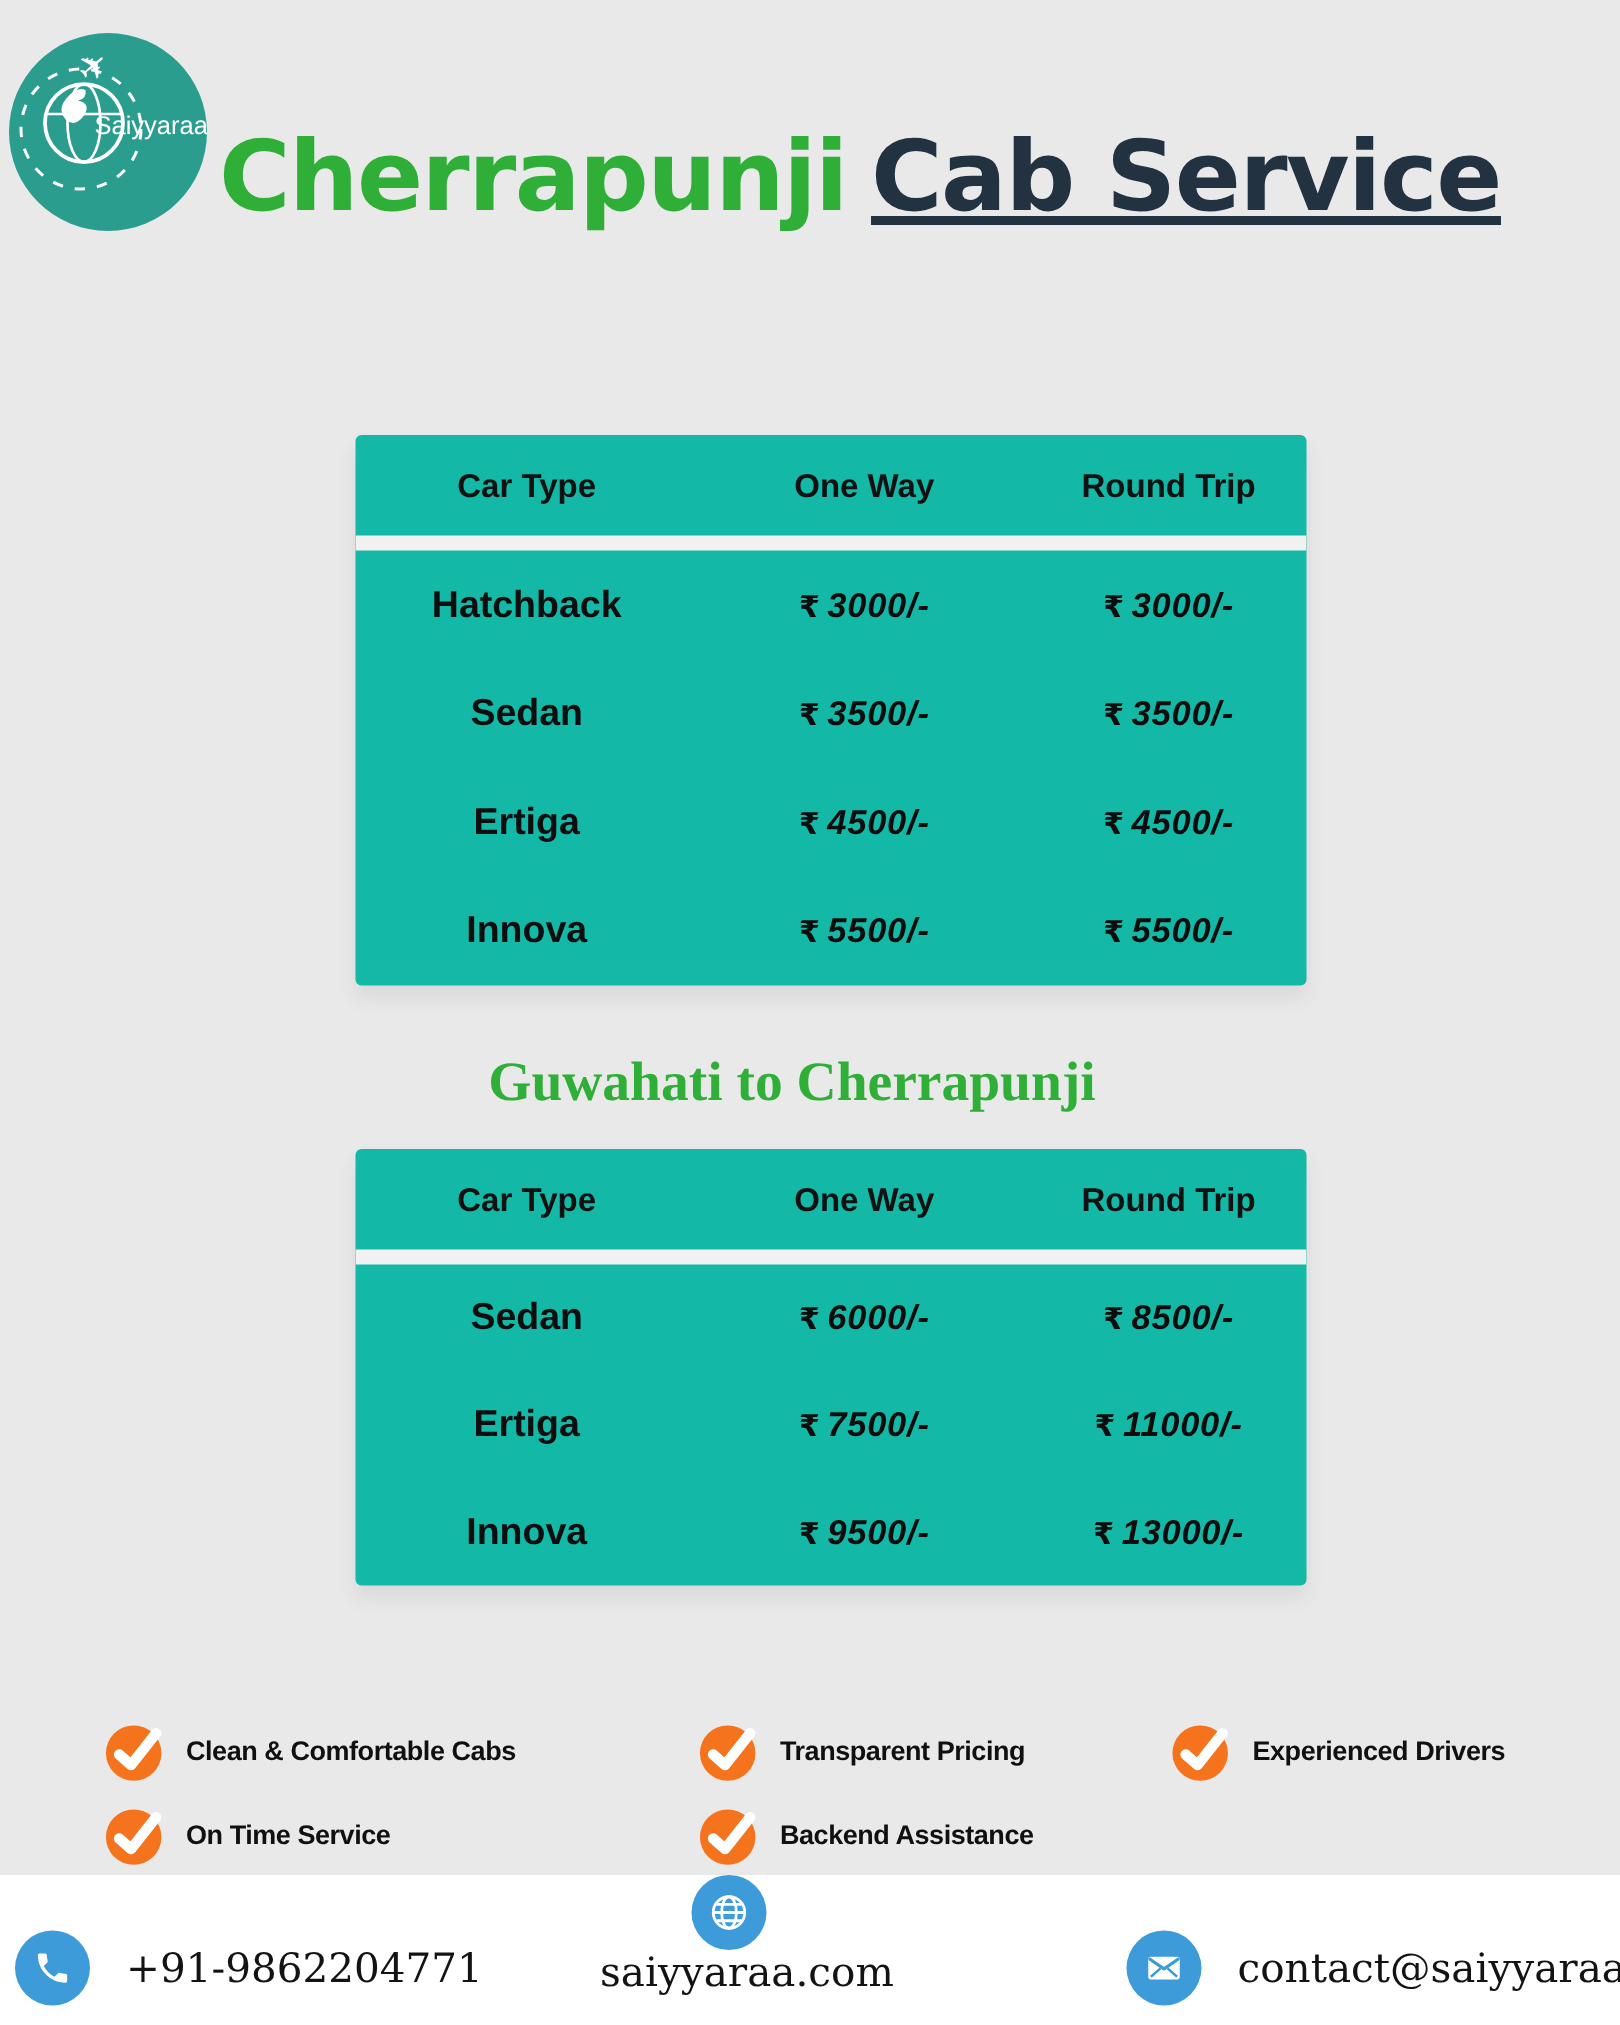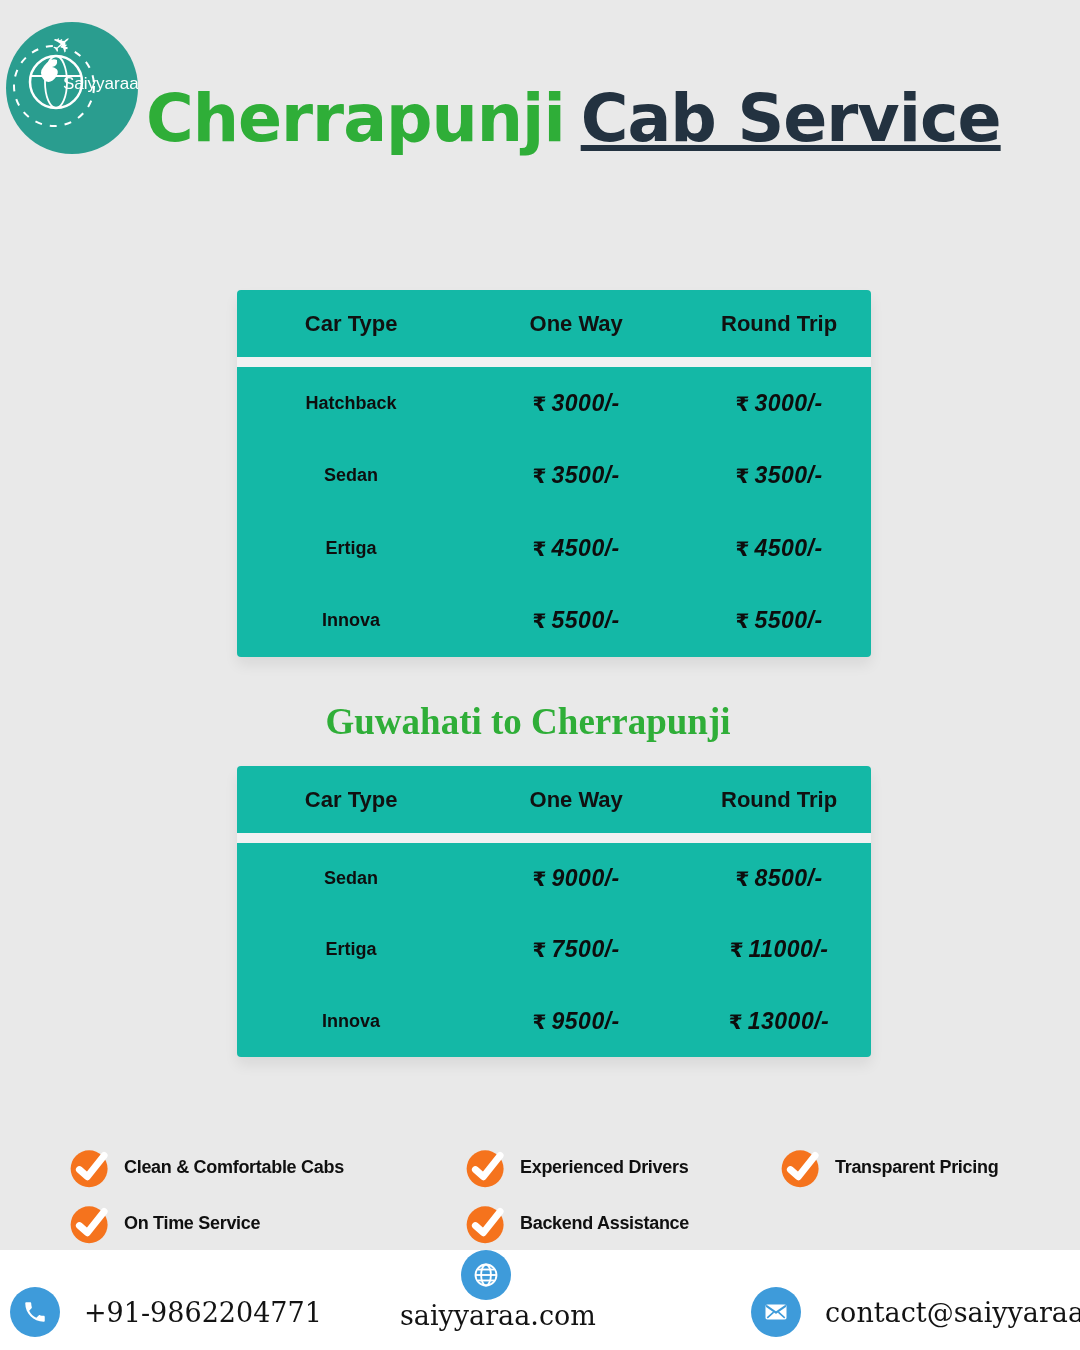--- a/index.html
+++ b/index.html
@@ -69,21 +69,21 @@
   }
   .separator { height: 10px; background: #f1f1f2; }
   .table-body { display: grid; text-align: center; }
   #card-1 .table-body { height: 290px; grid-template-rows: repeat(4, 1fr); }
   #card-2 .table-body { height: 214px; grid-template-rows: repeat(3, 1fr); }
   .trow {
     display: grid;
     grid-template-columns: 36% 35% 29%;
     align-items: center;
   }
-  .car { font-weight: bold; font-size: 18px; color: #0e0e0e; }
+  .car { font-weight: bold; font-size: 25px; color: #0e0e0e; }
   .price { font-size: 23px; color: #0d0d0d; white-space: nowrap; }
   .rupee {
     font-family: "DejaVu Sans", sans-serif;
     font-weight: 600;
     font-style: normal;
     font-size: 20px;
     margin-right: 5px;
   }
   .amount { font-weight: bold; font-style: italic; letter-spacing: 0.5px; }
 
@@ -207,21 +207,21 @@
   <div class="card" id="card-2">
     <div class="table-header">
       <div>Car Type</div>
       <div>One Way</div>
       <div>Round Trip</div>
     </div>
     <div class="separator"></div>
     <div class="table-body">
       <div class="trow">
         <div class="car">Sedan</div>
-        <div class="price"><span class="rupee">₹</span><span class="amount">9000/-</span></div>
+        <div class="price"><span class="rupee">₹</span><span class="amount">6000/-</span></div>
         <div class="price"><span class="rupee">₹</span><span class="amount">8500/-</span></div>
       </div>
       <div class="trow">
         <div class="car">Ertiga</div>
         <div class="price"><span class="rupee">₹</span><span class="amount">7500/-</span></div>
         <div class="price"><span class="rupee">₹</span><span class="amount">11000/-</span></div>
       </div>
       <div class="trow">
         <div class="car">Innova</div>
         <div class="price"><span class="rupee">₹</span><span class="amount">9500/-</span></div>
@@ -241,30 +241,30 @@
       </span>
       <span class="service-label">Clean &amp; Comfortable Cabs</span>
     </div>
     <div class="service-item">
       <span class="badge">
         <svg width="44" height="44" viewBox="0 0 50 50">
             <circle cx="24" cy="27" r="21" fill="#f5731d"></circle>
             <path d="M13 28 L22 36 L41 12" fill="none" stroke="#ffffff" stroke-width="8" stroke-linecap="round" stroke-linejoin="round"></path>
           </svg>
       </span>
+      <span class="service-label">Transparent Pricing</span>
+    </div>
+    <div class="service-item">
+      <span class="badge">
+        <svg width="44" height="44" viewBox="0 0 50 50">
+            <circle cx="24" cy="27" r="21" fill="#f5731d"></circle>
+            <path d="M13 28 L22 36 L41 12" fill="none" stroke="#ffffff" stroke-width="8" stroke-linecap="round" stroke-linejoin="round"></path>
+          </svg>
+      </span>
       <span class="service-label">Experienced Drivers</span>
-    </div>
-    <div class="service-item">
-      <span class="badge">
-        <svg width="44" height="44" viewBox="0 0 50 50">
-            <circle cx="24" cy="27" r="21" fill="#f5731d"></circle>
-            <path d="M13 28 L22 36 L41 12" fill="none" stroke="#ffffff" stroke-width="8" stroke-linecap="round" stroke-linejoin="round"></path>
-          </svg>
-      </span>
-      <span class="service-label">Transparent Pricing</span>
     </div>
     <div class="service-item">
       <span class="badge">
         <svg width="44" height="44" viewBox="0 0 50 50">
             <circle cx="24" cy="27" r="21" fill="#f5731d"></circle>
             <path d="M13 28 L22 36 L41 12" fill="none" stroke="#ffffff" stroke-width="8" stroke-linecap="round" stroke-linejoin="round"></path>
           </svg>
       </span>
       <span class="service-label">On Time Service</span>
     </div>

